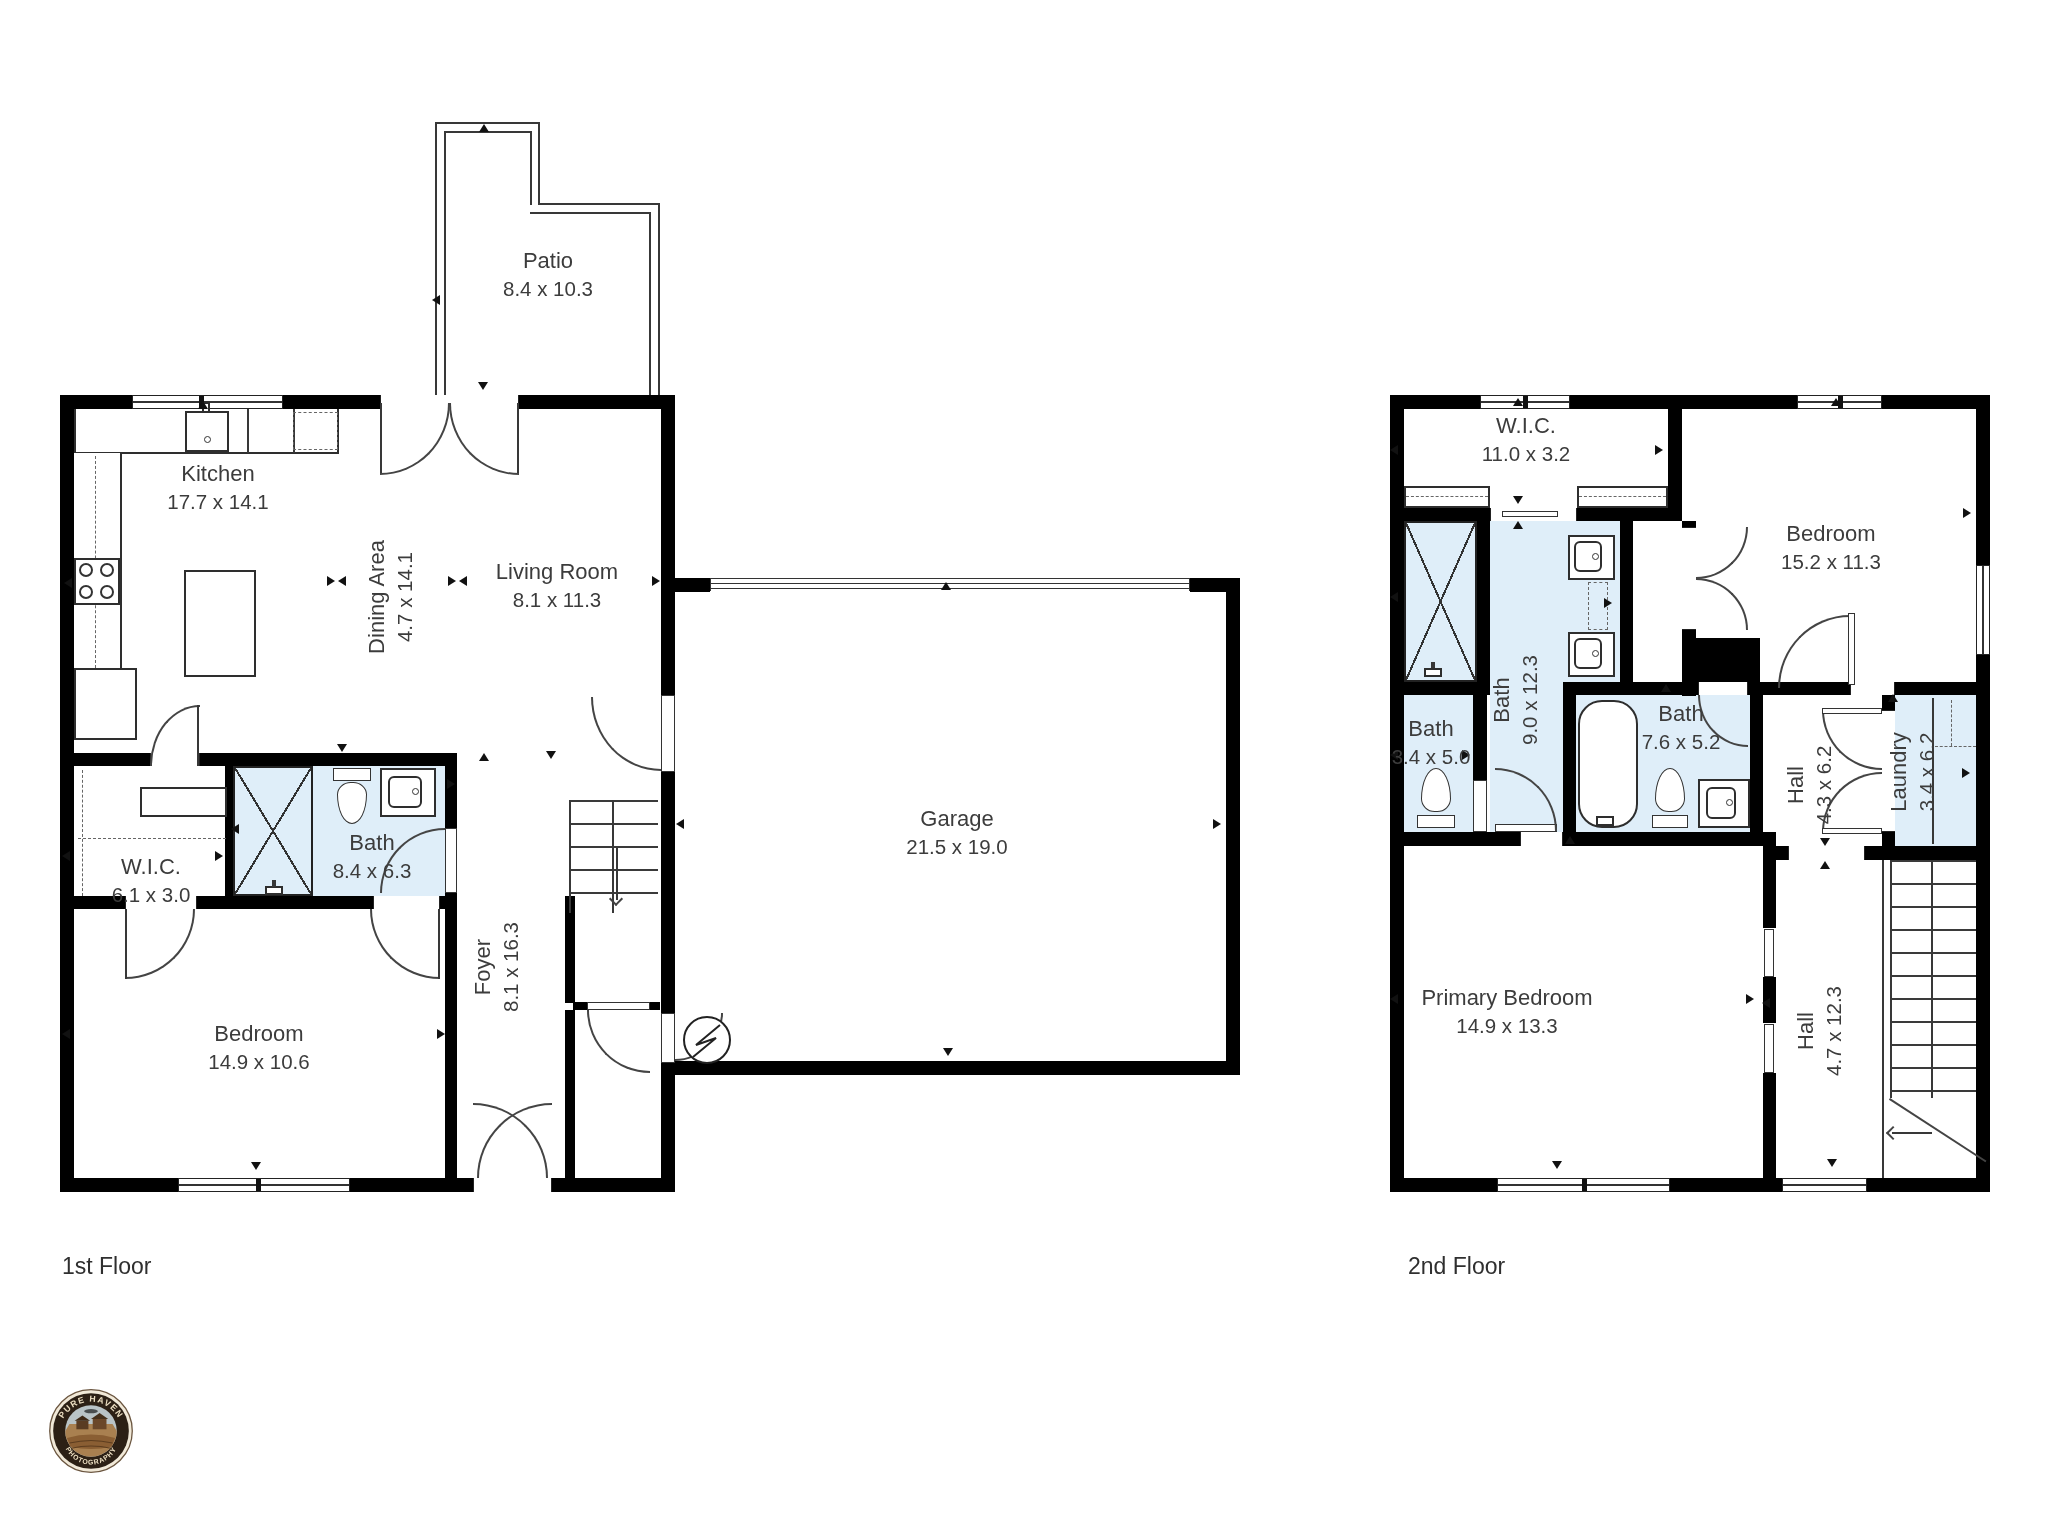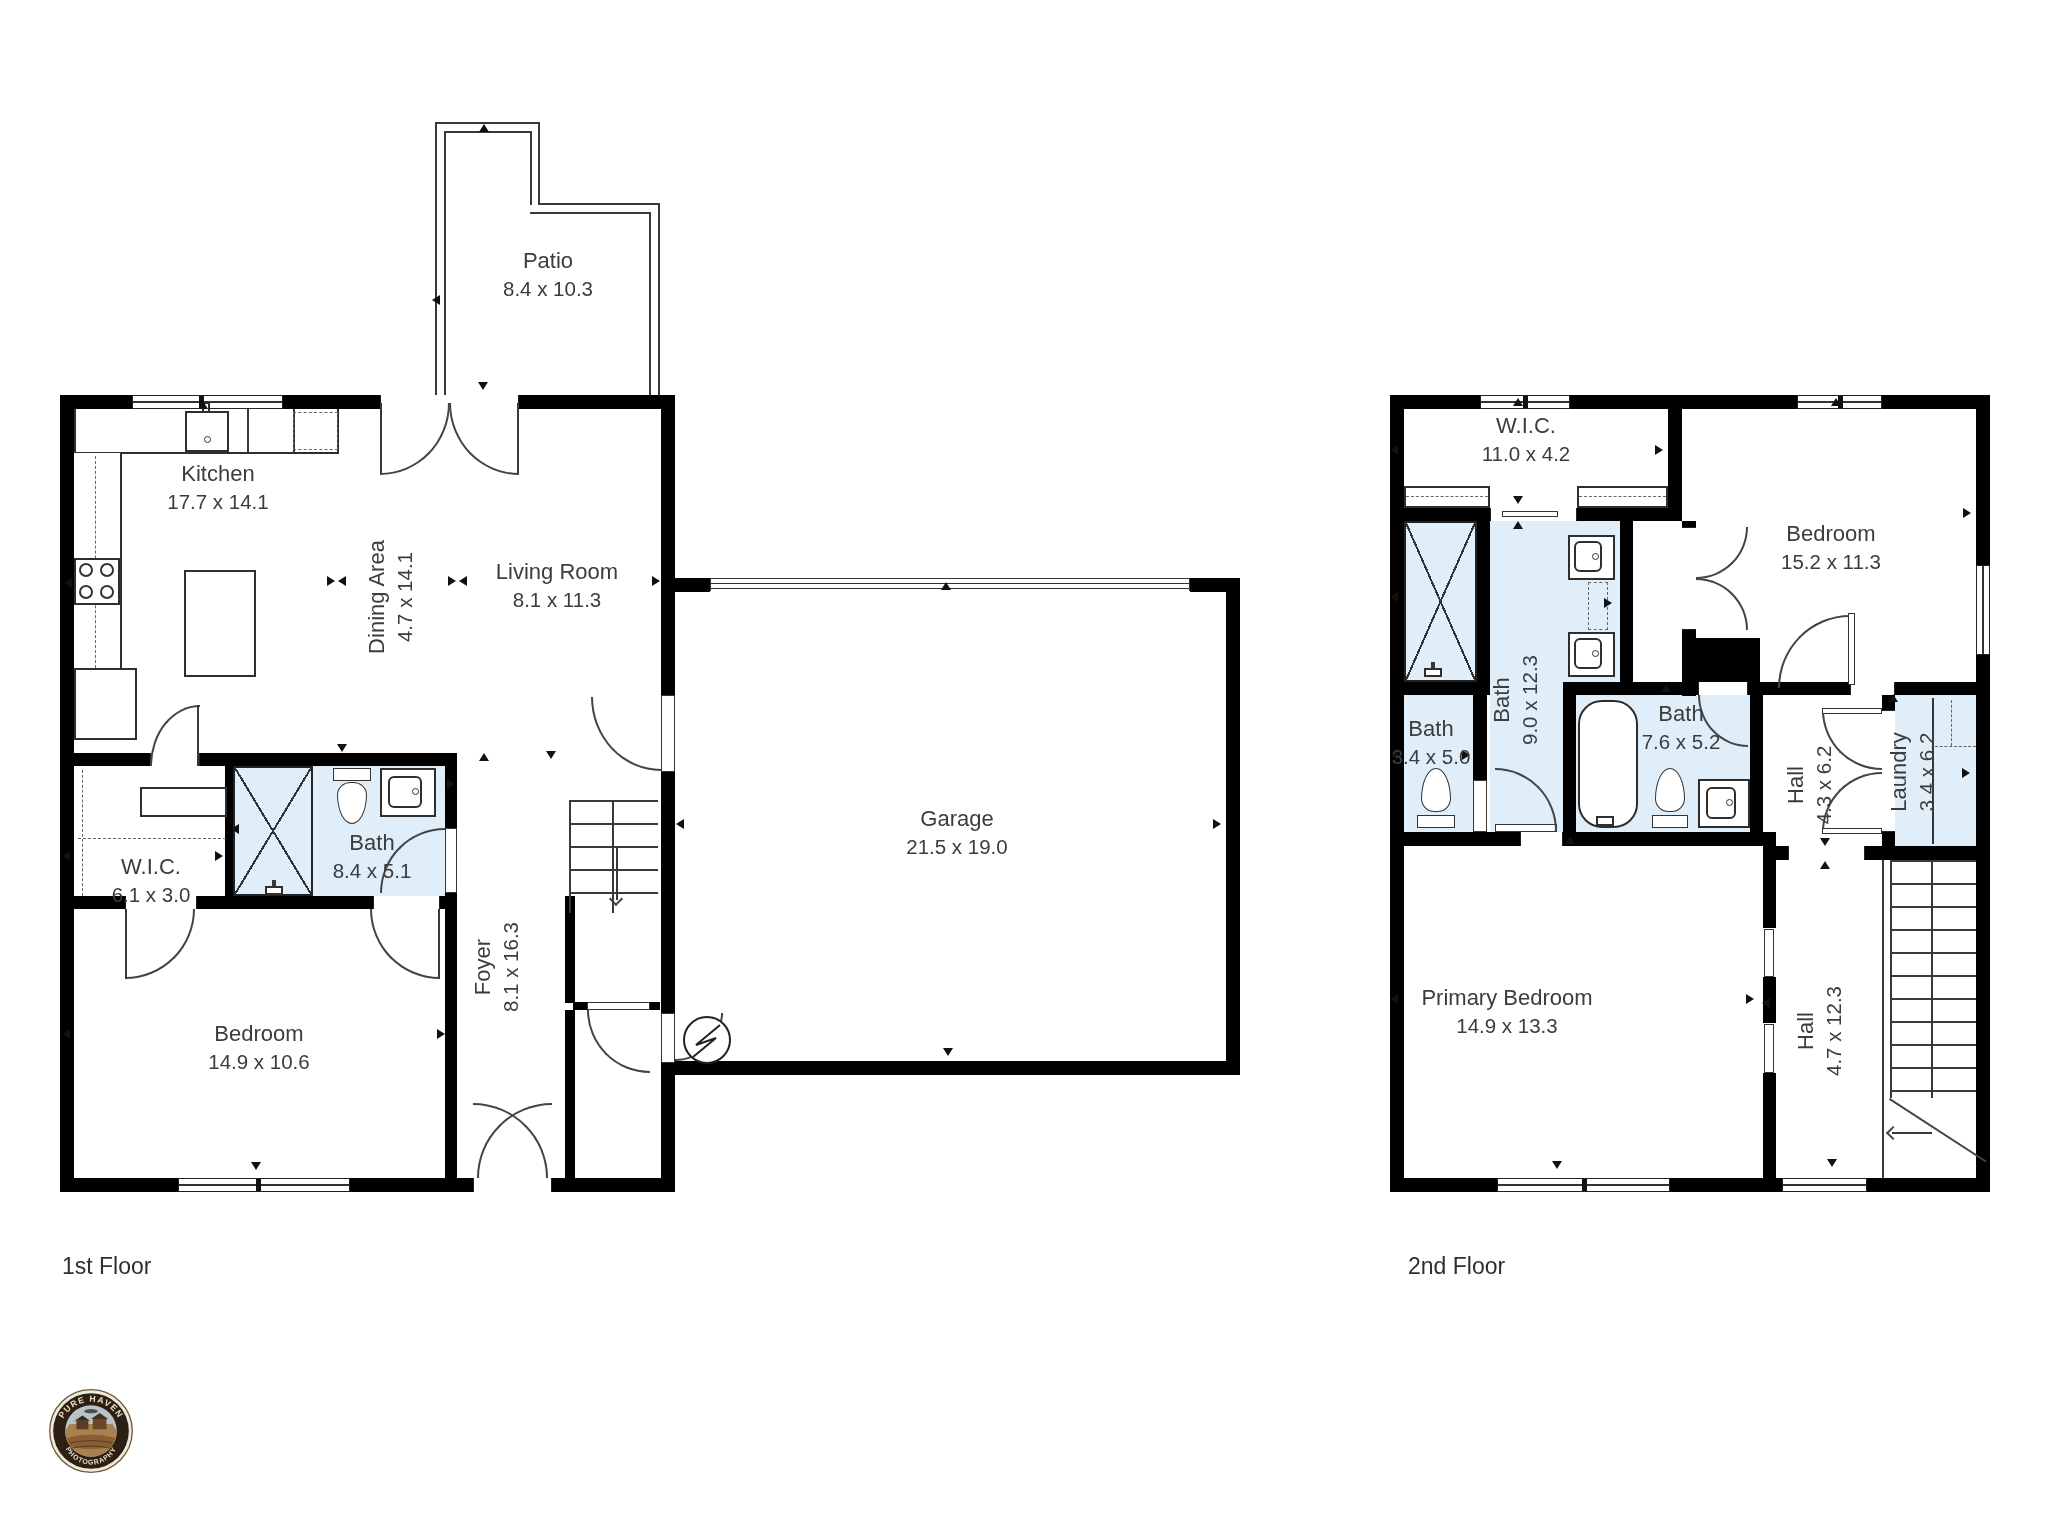--- a/index.html
+++ b/index.html
@@ -222,21 +222,21 @@
   <div class="rl" style="left:957px;top:833px">
       <div>Garage</div>
       <div class="d">21.5 x 19.0</div>
     </div>
   <div class="rl" style="left:151px;top:881px">
       <div>W.I.C.</div>
       <div class="d">6.1 x 3.0</div>
     </div>
   <div class="rl" style="left:372px;top:857px">
       <div>Bath</div>
-      <div class="d">8.4 x 5.1</div>
+      <div class="d">8.4 x 6.3</div>
     </div>
   <div class="rl" style="left:259px;top:1048px">
       <div>Bedroom</div>
       <div class="d">14.9 x 10.6</div>
     </div>
   <div class="rl v" style="left:497px;top:967px">
       <div>Foyer</div>
       <div class="d">8.1 x 16.3</div>
     </div>
 
@@ -377,21 +377,21 @@
   <div class="tri down" style="left:1820px;top:838px"></div>
   <div class="tri up" style="left:1820px;top:861px"></div>
   <div class="tri left" style="left:1762px;top:998px"></div>
   <div class="tri left" style="left:1390px;top:994px"></div>
   <div class="tri right" style="left:1746px;top:994px"></div>
   <div class="tri down" style="left:1552px;top:1161px"></div>
   <div class="tri down" style="left:1827px;top:1159px"></div>
 
   <div class="rl" style="left:1526px;top:440px">
       <div>W.I.C.</div>
-      <div class="d">11.0 x 4.2</div>
+      <div class="d">11.0 x 3.2</div>
     </div>
   <div class="rl" style="left:1831px;top:548px">
       <div>Bedroom</div>
       <div class="d">15.2 x 11.3</div>
     </div>
   <div class="rl v" style="left:1516px;top:700px">
       <div>Bath</div>
       <div class="d">9.0 x 12.3</div>
     </div>
   <div class="rl" style="left:1431px;top:743px">

